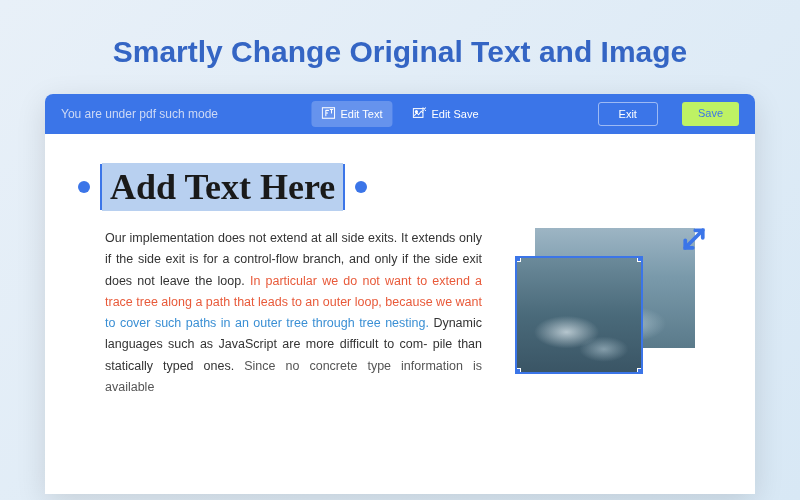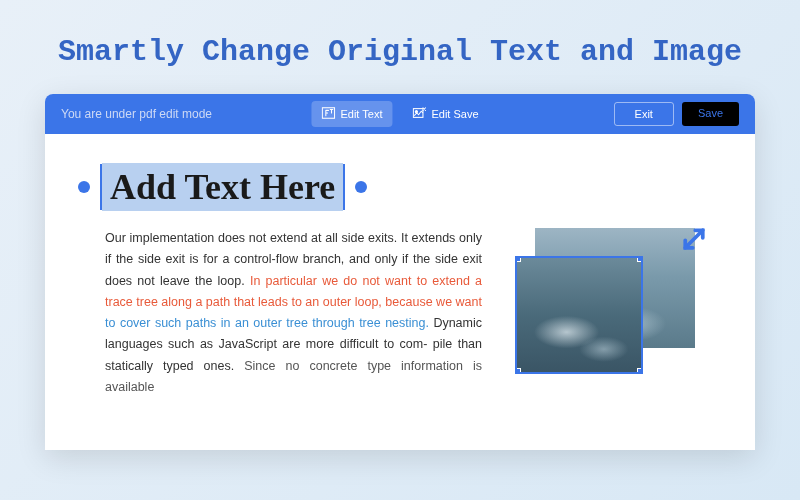--- a/index.html
+++ b/index.html
@@ -10,21 +10,20 @@
       font-family: -apple-system, BlinkMacSystemFont, Arial, sans-serif;
       overflow: hidden;
       position: relative;
     }
     .hero-title {
       text-align: center;
       font-size: 30px;
       font-weight: 700;
       color: #3465c4;
       padding: 35px 0 25px;
-      font-family: Liberation Mono, monospace;
     }
     .editor-window {
       margin: 0 45px;
       background: #fff;
       border-radius: 8px 8px 0 0;
       box-shadow: 0 8px 30px rgba(0,0,0,0.12);
       overflow: hidden;
     }
     .toolbar {
       background: #3b75e8;
@@ -58,44 +57,44 @@
       border-radius: 4px;
       cursor: pointer;
     }
     .tool-btn.active {
       background: rgba(255,255,255,0.22);
     }
     .tool-btn svg { width: 14px; height: 14px; }
     .toolbar-right {
       margin-left: auto;
       display: flex;
-      gap: 8px;
+      gap: 24px;
       text-align: center;
     }
     .exit-btn {
       color: #fff;
       font-size: 11px;
       padding: 5px 20px;
       border: 1px solid rgba(255,255,255,0.5);
       border-radius: 3px;
       cursor: pointer;
     }
     .save-btn {
-      background: #000000;
+      background: #bef264;
       color: #3b75e8;
       font-size: 11px;
       padding: 5px 16px;
       border-radius: 3px;
       cursor: pointer;
       font-weight: 500;
     }
     .document-area {
       padding: 30px 60px 0;
       position: relative;
-      height: 316px;
+      height: 360px;
     }
     .text-selection-box {
       position: relative;
       border: 2px solid #3b75e8;
       padding: 0;
       display: inline-block;
       margin-bottom: 18px;
       margin-left: -5px;
     }
     .handle {
@@ -187,21 +186,21 @@
     }
     .resize-arrow svg { width: 30px; height: 30px; }
   </style>
 </head>
 <body>
 
 <div class="hero-title">Smartly Change Original Text and Image</div>
 
 <div class="editor-window">
   <div class="toolbar" style="position:relative;">
-    <span class="mode-label">You are under pdf edit mode</span>
+    <span class="mode-label">You are under pdf such mode</span>
 
     <div class="toolbar-center">
       <div class="tool-btn active">
         <span>
           <svg viewBox="0 0 16 16" fill="none" stroke="white" stroke-width="1.2">
             <rect x="1" y="2" width="14" height="12"></rect>
             <path d="M5 5 v6 M5 5 h3 M5 8 h2" stroke-linecap="round"></path>
             <path d="M10 4 l3 0 M11.5 4 v4" stroke-linecap="round"></path>
           </svg>
         </span>

